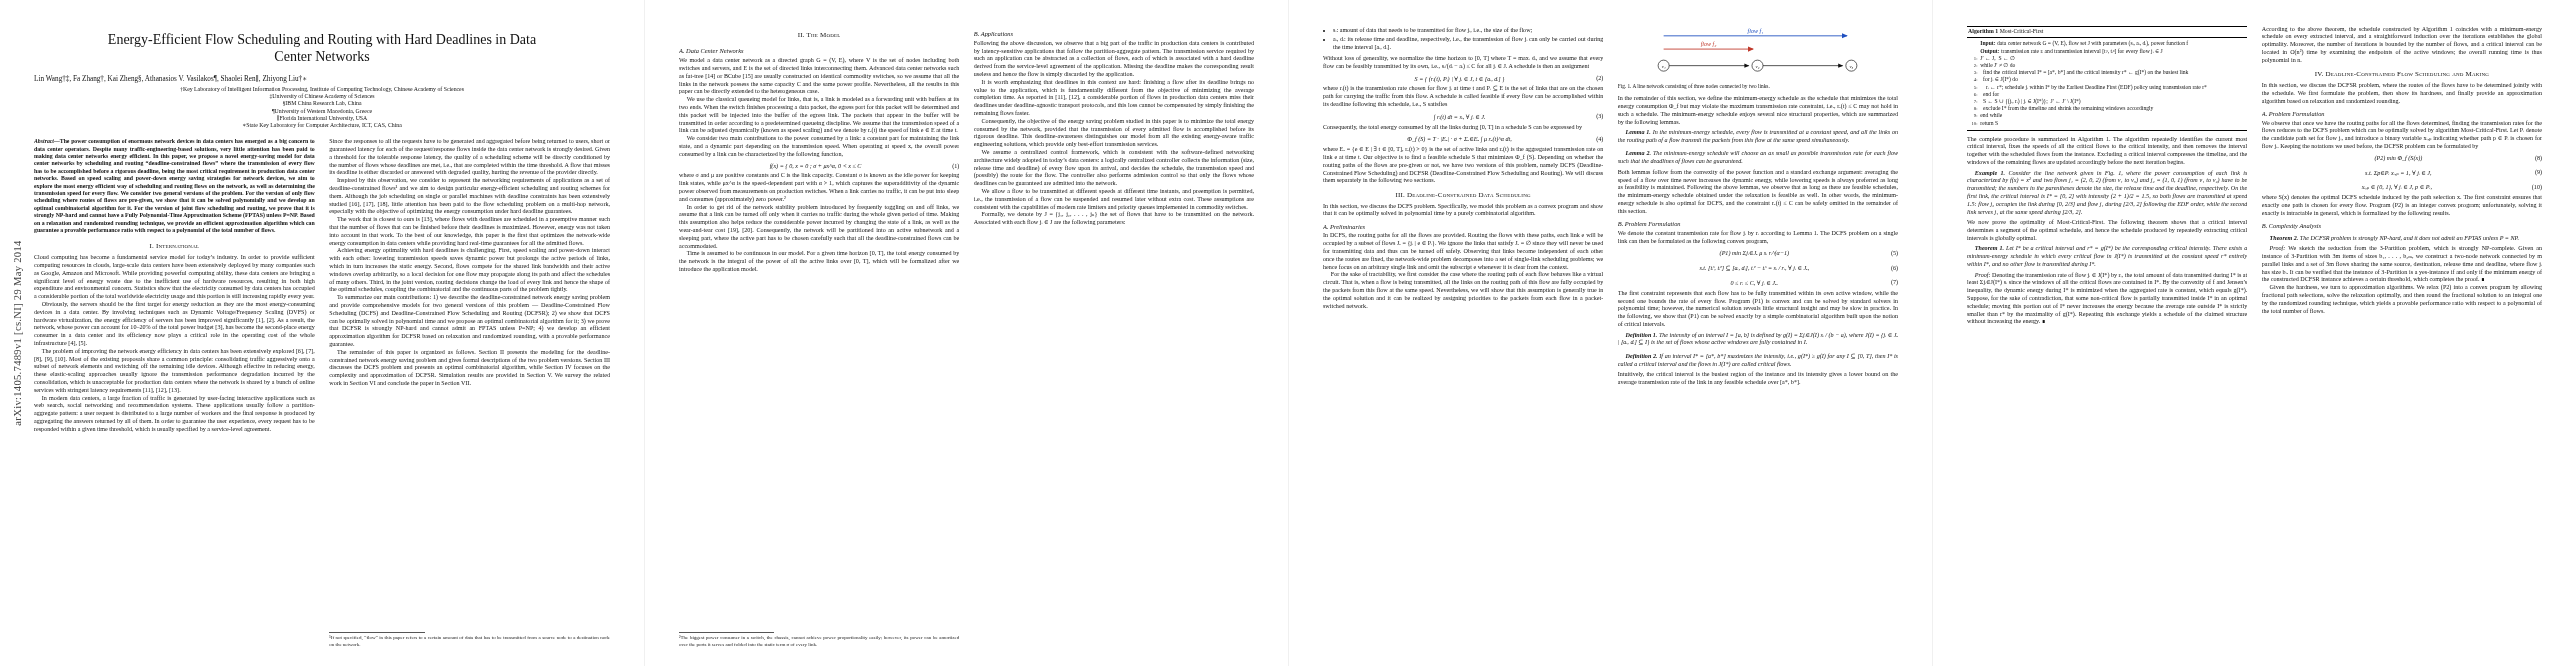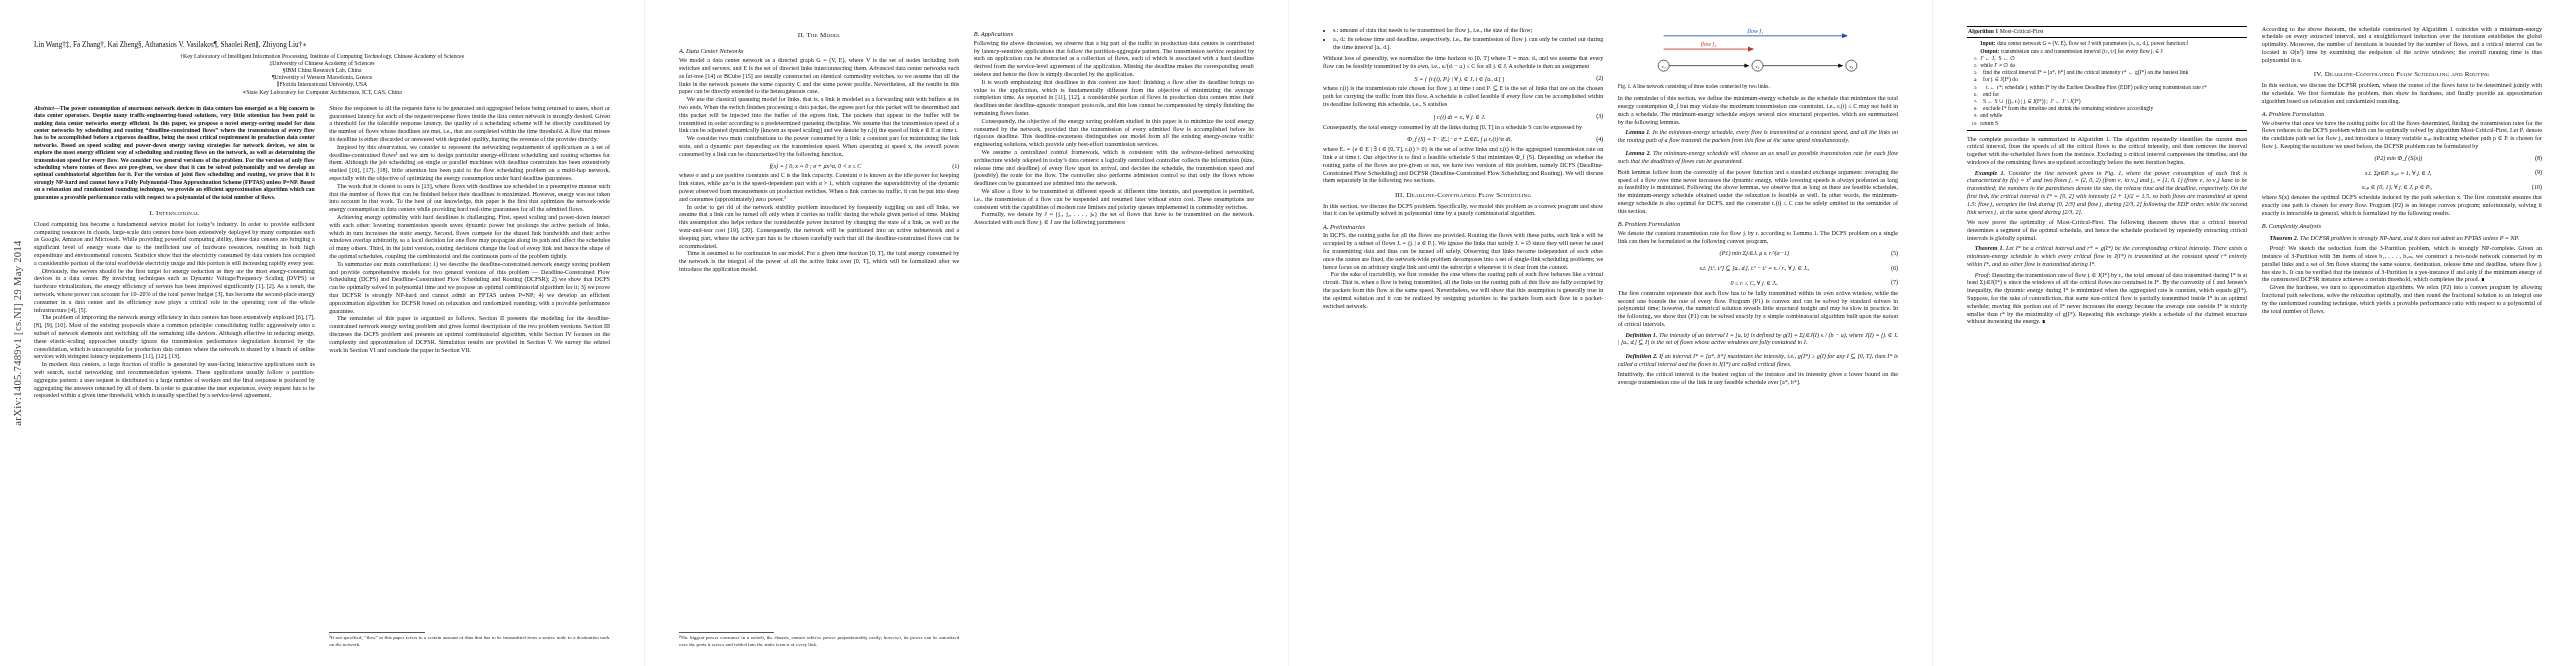--- a/index.html
+++ b/index.html
@@ -63,20 +63,21 @@
 </style>
 </head>
 <body>
 
 <div class="canvas">
 
   <div class="arxiv-stamp">arXiv:1405.7489v1  [cs.NI]  29 May 2014</div>
 
   <div class="page page-1">
     <header>
+      <h1 class="paper-title">Energy-Efficient Flow Scheduling and Routing with Hard Deadlines in Data Center Networks</h1>
       <div class="authors">Lin Wang†‡, Fa Zhang†, Kai Zheng§, Athanasios V. Vasilakos¶, Shaolei Ren∥, Zhiyong Liu†∗</div>
       <div class="affiliations">
           <div class="affil-line">†Key Laboratory of Intelligent Information Processing, Institute of Computing Technology, Chinese Academy of Sciences</div>
           <div class="affil-line">‡University of Chinese Academy of Sciences</div>
           <div class="affil-line">§IBM China Research Lab, China</div>
           <div class="affil-line">¶University of Western Macedonia, Greece</div>
           <div class="affil-line">∥Florida International University, USA</div>
           <div class="affil-line">∗State Key Laboratory for Computer Architecture, ICT, CAS, China</div>
         </div>
     </header>
@@ -148,21 +149,21 @@
           <div class="eq">
             <span class="eq-body">∫ rᵢ(t) dt = sᵢ,   ∀ jᵢ ∈ J.</span>
             <span class="eq-num">(3)</span>
           </div>
           <p class="para noindent">Consequently, the total energy consumed by all the links during [0, T] in a schedule S can be expressed by</p>
           <div class="eq">
             <span class="eq-body">Φ_f (S) = T · |Eₐ| · σ + Σₑ∈Eₐ ∫ μ rₑ(t)^α dt,</span>
             <span class="eq-num">(4)</span>
           </div>
           <p class="para noindent">where Eₐ = {e ∈ E | ∃ t ∈ [0, T], rₑ(t) &gt; 0} is the set of active links and rₑ(t) is the aggregated transmission rate on link e at time t. Our objective is to find a feasible schedule S that minimizes Φ_f (S). Depending on whether the routing paths of the flows are pre-given or not, we have two versions of this problem, namely DCFS (Deadline-Constrained Flow Scheduling) and DCFSR (Deadline-Constrained Flow Scheduling and Routing). We will discuss them separately in the following two sections.</p>
-          <h3 class="sec-heading">III. Deadline-Constrained Flow Scheduling</h3>
+          <h3 class="sec-heading">III. Deadline-Constrained Data Scheduling</h3>
           <p class="para noindent">In this section, we discuss the DCFS problem. Specifically, we model this problem as a convex program and show that it can be optimally solved in polynomial time by a purely combinatorial algorithm.</p>
           <h4 class="subsec-heading">A. Preliminaries</h4>
           <p class="para noindent">In DCFS, the routing paths for all the flows are provided. Routing the flows with these paths, each link e will be occupied by a subset of flows Jₑ = {jᵢ | e ∈ Pᵢ}. We ignore the links that satisfy Jₑ = ∅ since they will never be used for transmitting data and thus can be turned off safely. Observing that links become independent of each other once the routes are fixed, the network-wide problem decomposes into a set of single-link scheduling problems; we hence focus on an arbitrary single link and omit the subscript e whenever it is clear from the context.</p>
           <p class="para">For the sake of tractability, we first consider the case where the routing path of each flow behaves like a virtual circuit. That is, when a flow is being transmitted, all the links on the routing path of this flow are fully occupied by the packets from this flow at the same speed. Nevertheless, we will show that this assumption is generally true in the optimal solution and it can be realized by assigning priorities to the packets from each flow in a packet-switched network.</p>
           <div class="vfill"></div>
         </div>
       <div class="col">
           <div class="figure">
             <svg width="245" height="53" viewBox="0 0 440 96">
               <defs>
@@ -274,21 +275,21 @@
             </div>
           </div>
           <p class="para noindent">The complete procedure is summarized in Algorithm 1. The algorithm repeatedly identifies the current most critical interval, fixes the speeds of all the critical flows to the critical intensity, and then removes the interval together with the scheduled flows from the instance. Excluding a critical interval compresses the timeline, and the windows of the remaining flows are updated accordingly before the next iteration begins.</p>
           <p class="para thm"><b><i>Example 1. </i></b><i class="thm-body">Consider the line network given in Fig. 1, where the power consumption of each link is characterized by f(x) = x² and two flows j₁ = (2, 0, 2) (from v₁ to v₃) and j₂ = (1, 0, 1) (from v₁ to v₂) have to be transmitted; the numbers in the parentheses denote the size, the release time and the deadline, respectively. On the first link, the critical interval is I* = [0, 2] with intensity (2 + 1)/2 = 1.5, so both flows are transmitted at speed 1.5: flow j₂ occupies the link during [0, 2/3] and flow j₁ during [2/3, 2] following the EDF order, while the second link serves j₁ at the same speed during [2/3, 2].</i></p>
           <p class="para noindent">We now prove the optimality of Most-Critical-First. The following theorem shows that a critical interval determines a segment of the optimal schedule, and hence the schedule produced by repeatedly extracting critical intervals is globally optimal.</p>
           <p class="para thm"><b><i>Theorem 1. </i></b><i class="thm-body">Let I* be a critical interval and r* = g(I*) be the corresponding critical intensity. There exists a minimum-energy schedule in which every critical flow in J(I*) is transmitted at the constant speed r* entirely within I*, and no other flow is transmitted during I*.</i></p>
           <p class="para"><i class="lead">Proof: </i>Denoting the transmission rate of flow jᵢ ∈ J(I*) by rᵢ, the total amount of data transmitted during I* is at least Σjᵢ∈J(I*) sᵢ since the windows of all the critical flows are contained in I*. By the convexity of f and Jensen’s inequality, the dynamic energy during I* is minimized when the aggregated rate is constant, which equals g(I*). Suppose, for the sake of contradiction, that some non-critical flow is partially transmitted inside I* in an optimal schedule; moving this portion out of I* never increases the energy because the average rate outside I* is strictly smaller than r* by the maximality of g(I*). Repeating this exchange yields a schedule of the claimed structure without increasing the energy. ∎</p>
         </div>
       <div class="col">
           <p class="para noindent">According to the above theorem, the schedule constructed by Algorithm 1 coincides with a minimum-energy schedule on every extracted interval, and a straightforward induction over the iterations establishes the global optimality. Moreover, the number of iterations is bounded by the number of flows, and a critical interval can be located in O(n²) time by examining the endpoints of the active windows; the overall running time is thus polynomial in n.</p>
-          <h3 class="sec-heading">IV. Deadline-Constrained Flow Scheduling and Routing</h3>
+          <h3 class="sec-heading">IV. Deadline-Constrained Flow Scheduling and Making</h3>
           <p class="para noindent">In this section, we discuss the DCFSR problem, where the routes of the flows have to be determined jointly with the schedule. We first formulate the problem, then show its hardness, and finally provide an approximation algorithm based on relaxation and randomized rounding.</p>
           <h4 class="subsec-heading">A. Problem Formulation</h4>
           <p class="para noindent">We observe that once we have the routing paths for all the flows determined, finding the transmission rates for the flows reduces to the DCFS problem which can be optimally solved by algorithm Most-Critical-First. Let Pᵢ denote the candidate path set for flow jᵢ, and introduce a binary variable xᵢ,ₚ indicating whether path p ∈ Pᵢ is chosen for flow jᵢ. Keeping the notations we used before, the DCFSR problem can be formulated by</p>
           <div class="eq">
             <span class="eq-body">(P2)    min   Φ_f (S(x))</span>
             <span class="eq-num">(8)</span>
           </div>
           <div class="eq">
             <span class="eq-body">s.t.   Σp∈Pᵢ xᵢ,ₚ = 1,   ∀ jᵢ ∈ J,</span>
             <span class="eq-num">(9)</span>

